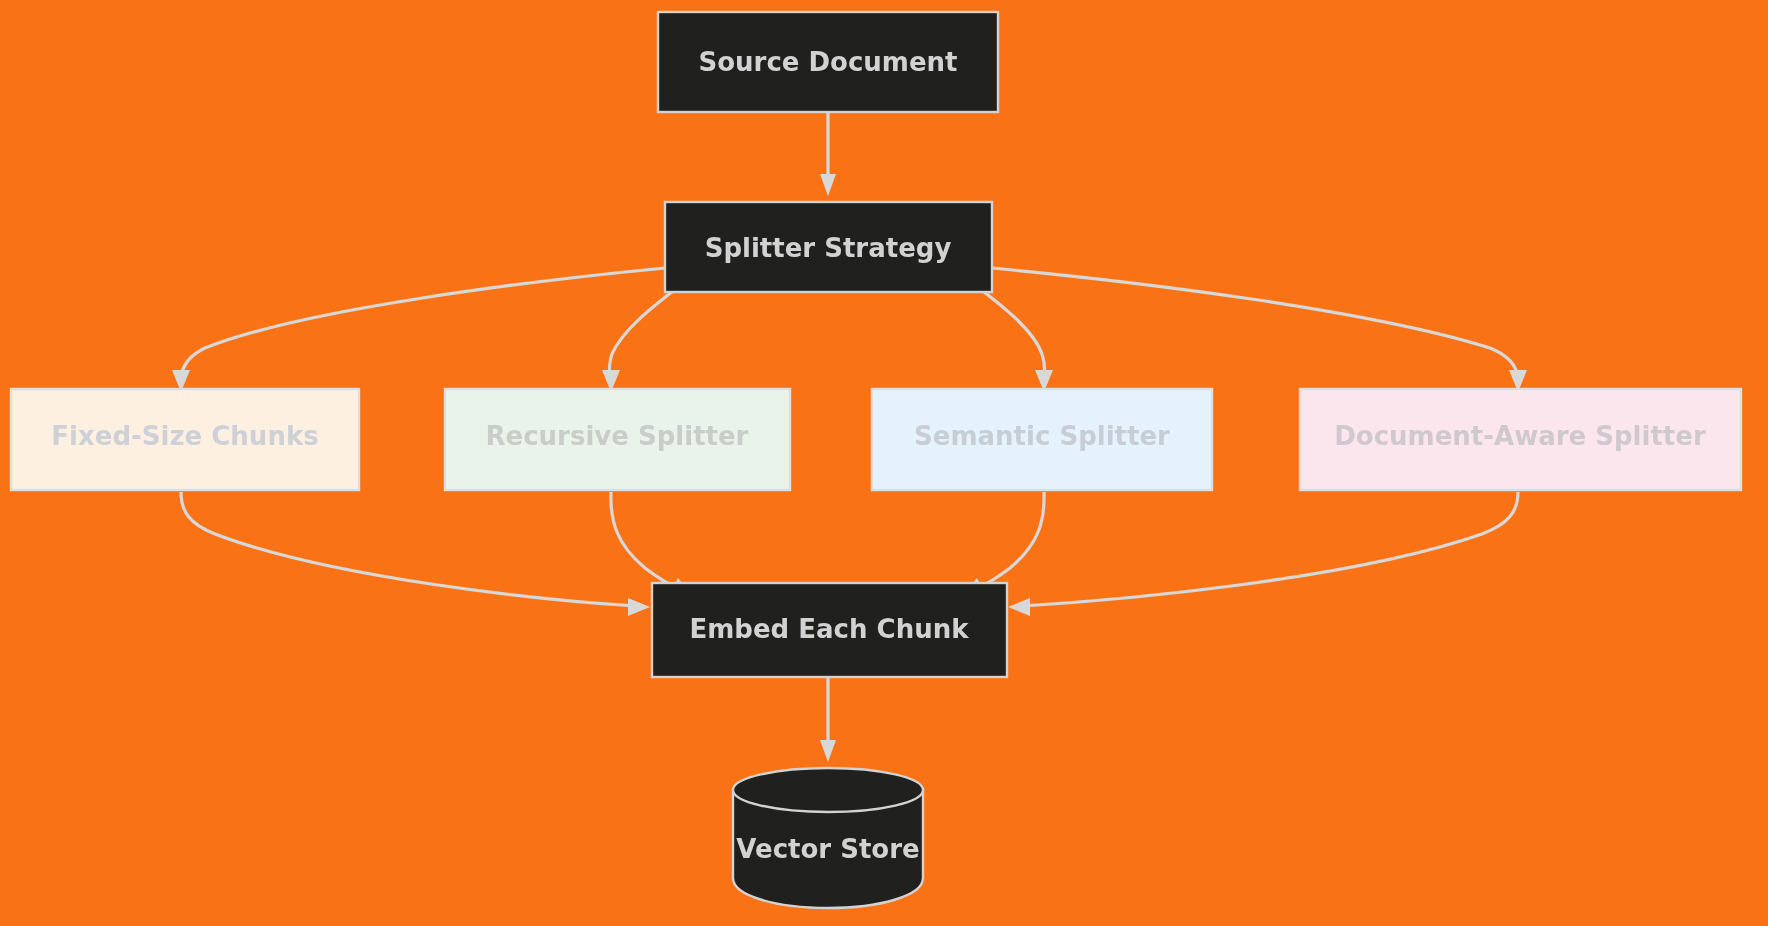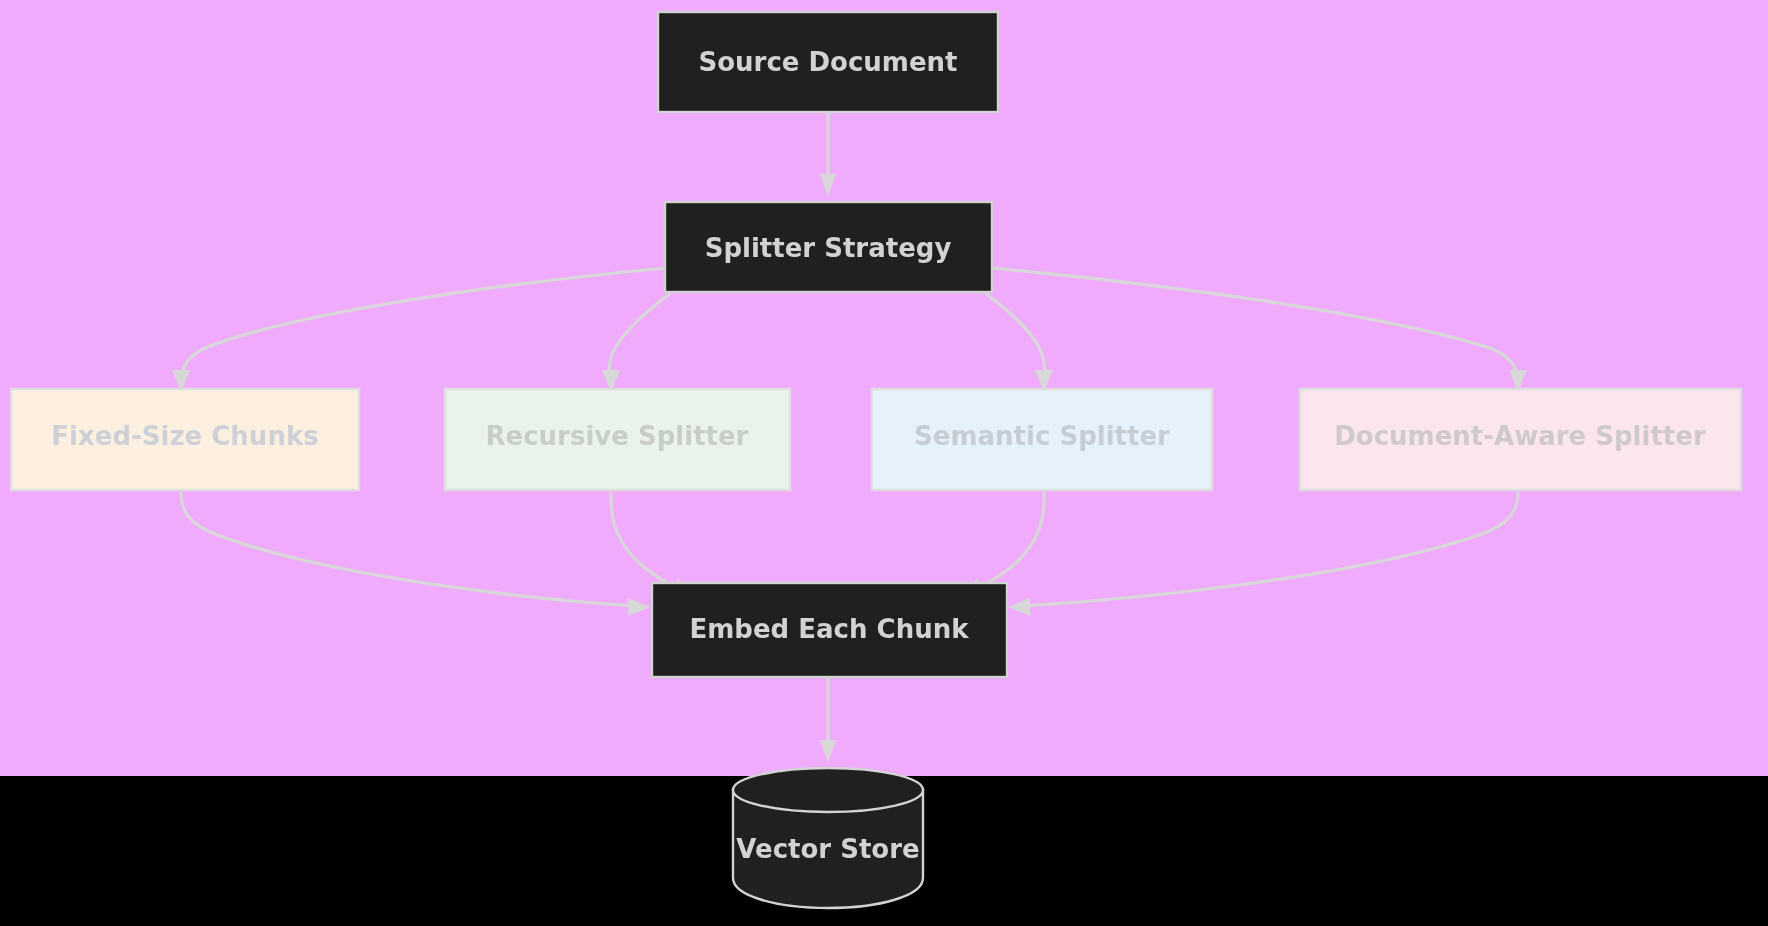--- a/index.html
+++ b/index.html
@@ -10,22 +10,22 @@
   }
   body {
     width: 1768px;
     height: 926px;
     overflow: hidden;
     font-family: "DejaVu Sans", "Liberation Sans", sans-serif;
   }
   #diagram-root {
     position: relative;
     width: 1768px;
-    height: 776px;
-    background: #f0abfc;
+    height: 926px;
+    background: #f97316;
   }
   svg.flow {
     display: block;
     width: 1768px;
     height: 926px;
   }
   .node-label {
     font-family: "DejaVu Sans", "Liberation Sans", sans-serif;
     font-size: 26px;
     font-weight: 600;

